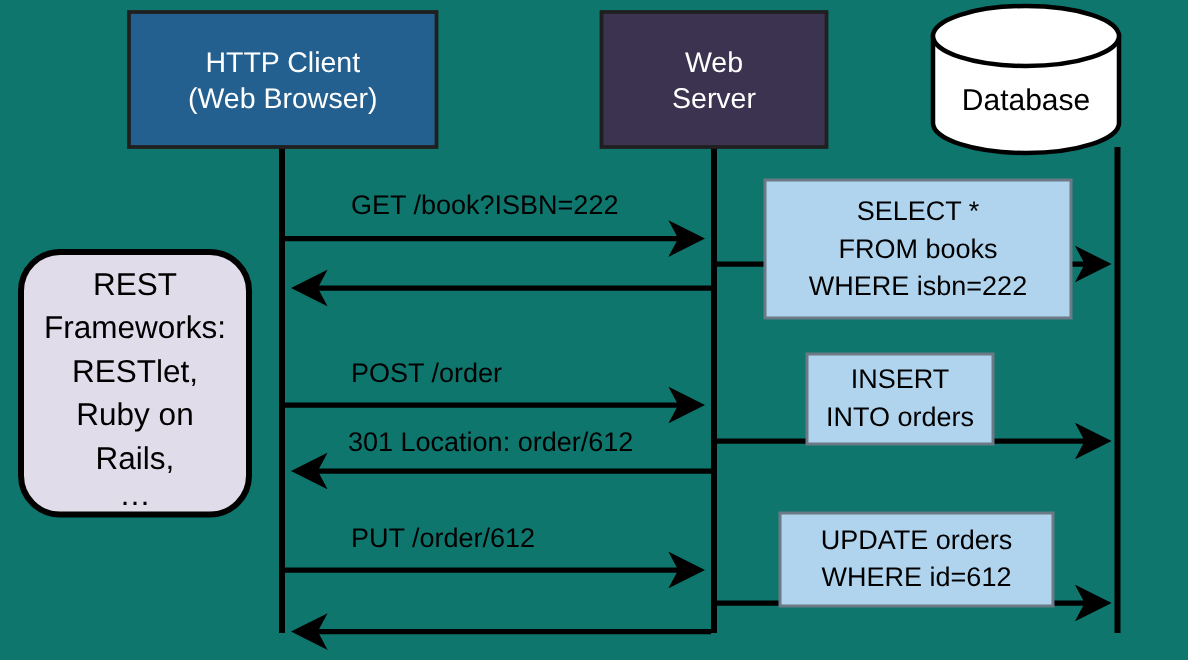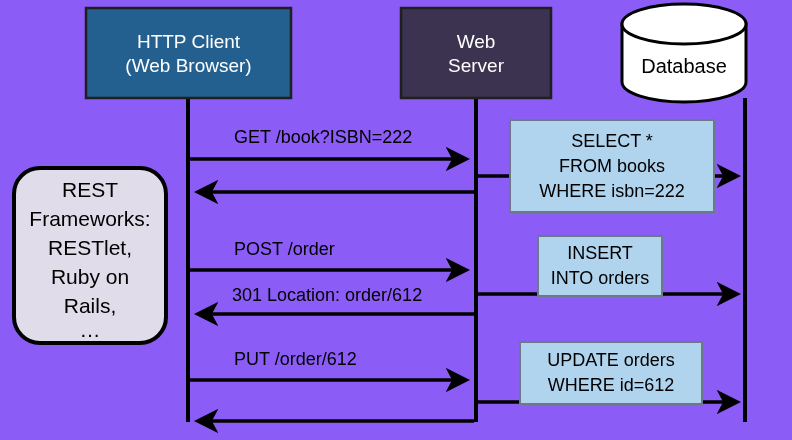--- a/index.html
+++ b/index.html
@@ -4,21 +4,21 @@
 <style>
   html, body {
     margin: 0;
     padding: 0;
     background: #ffffff;
   }
   #diagram-root {
     position: relative;
     width: 792px;
     height: 440px;
-    background: #8b5cf6;
+    background: #0f766e;
     font-family: "Liberation Sans", sans-serif;
     overflow: hidden;
   }
   svg#seq-svg {
     display: block;
     width: 792px;
     height: 440px;
   }
   .lifeline {
     stroke: #000000;

